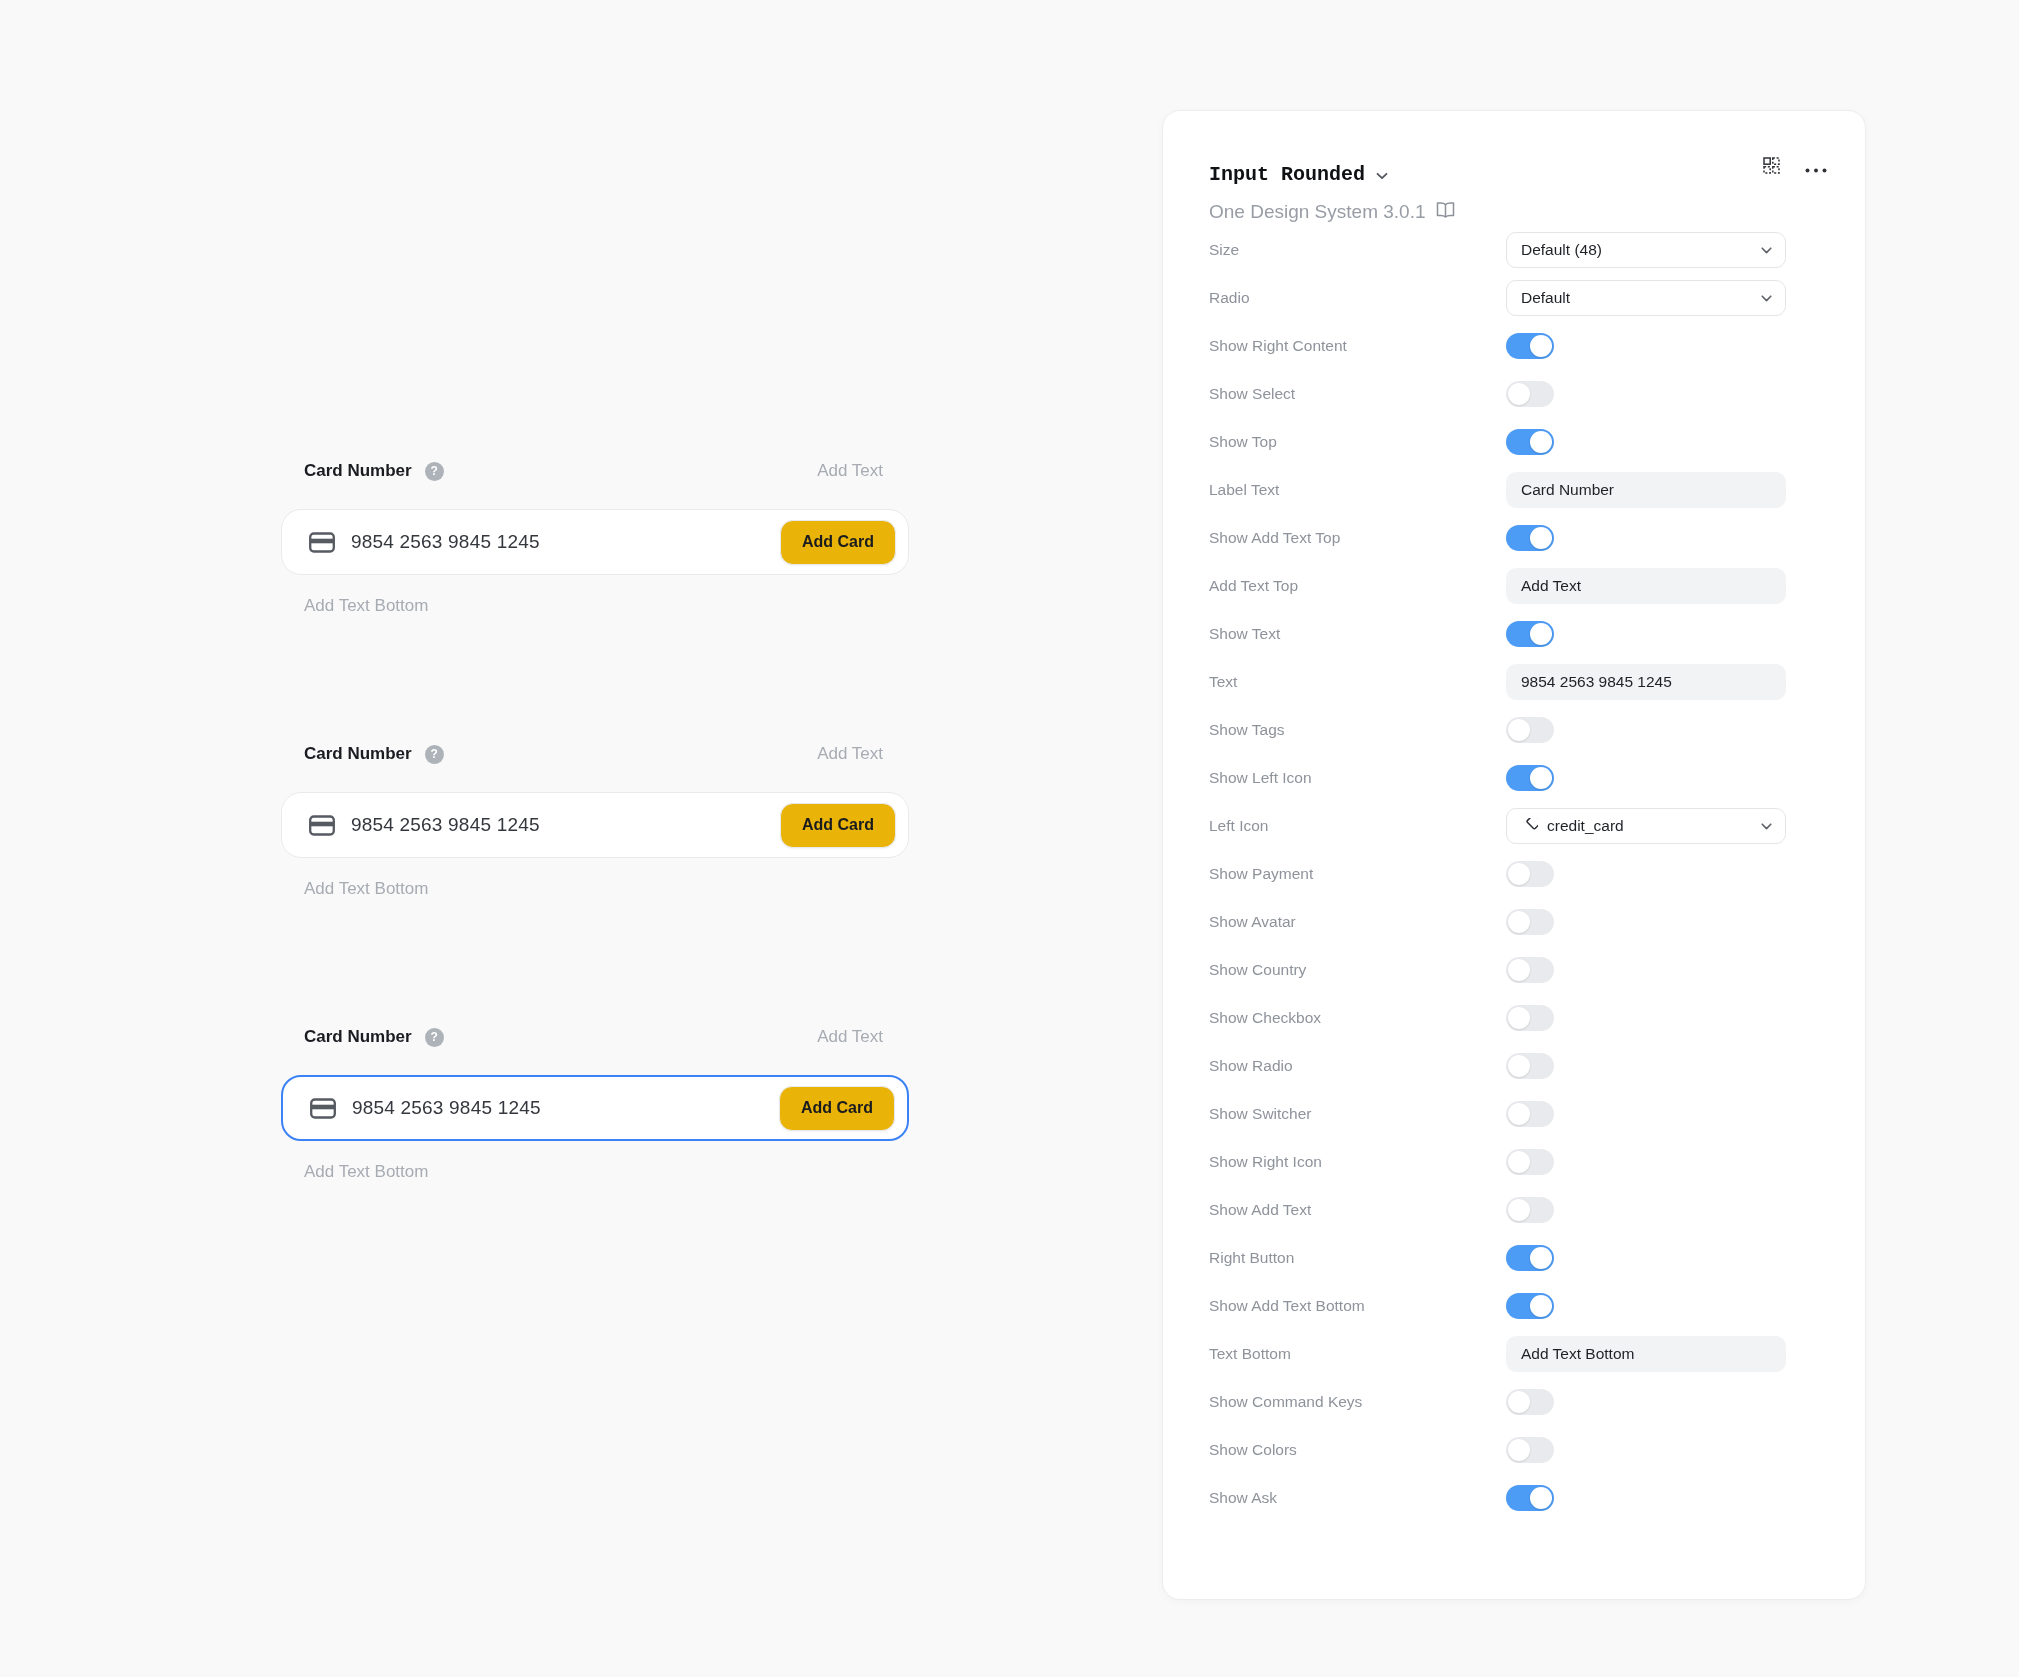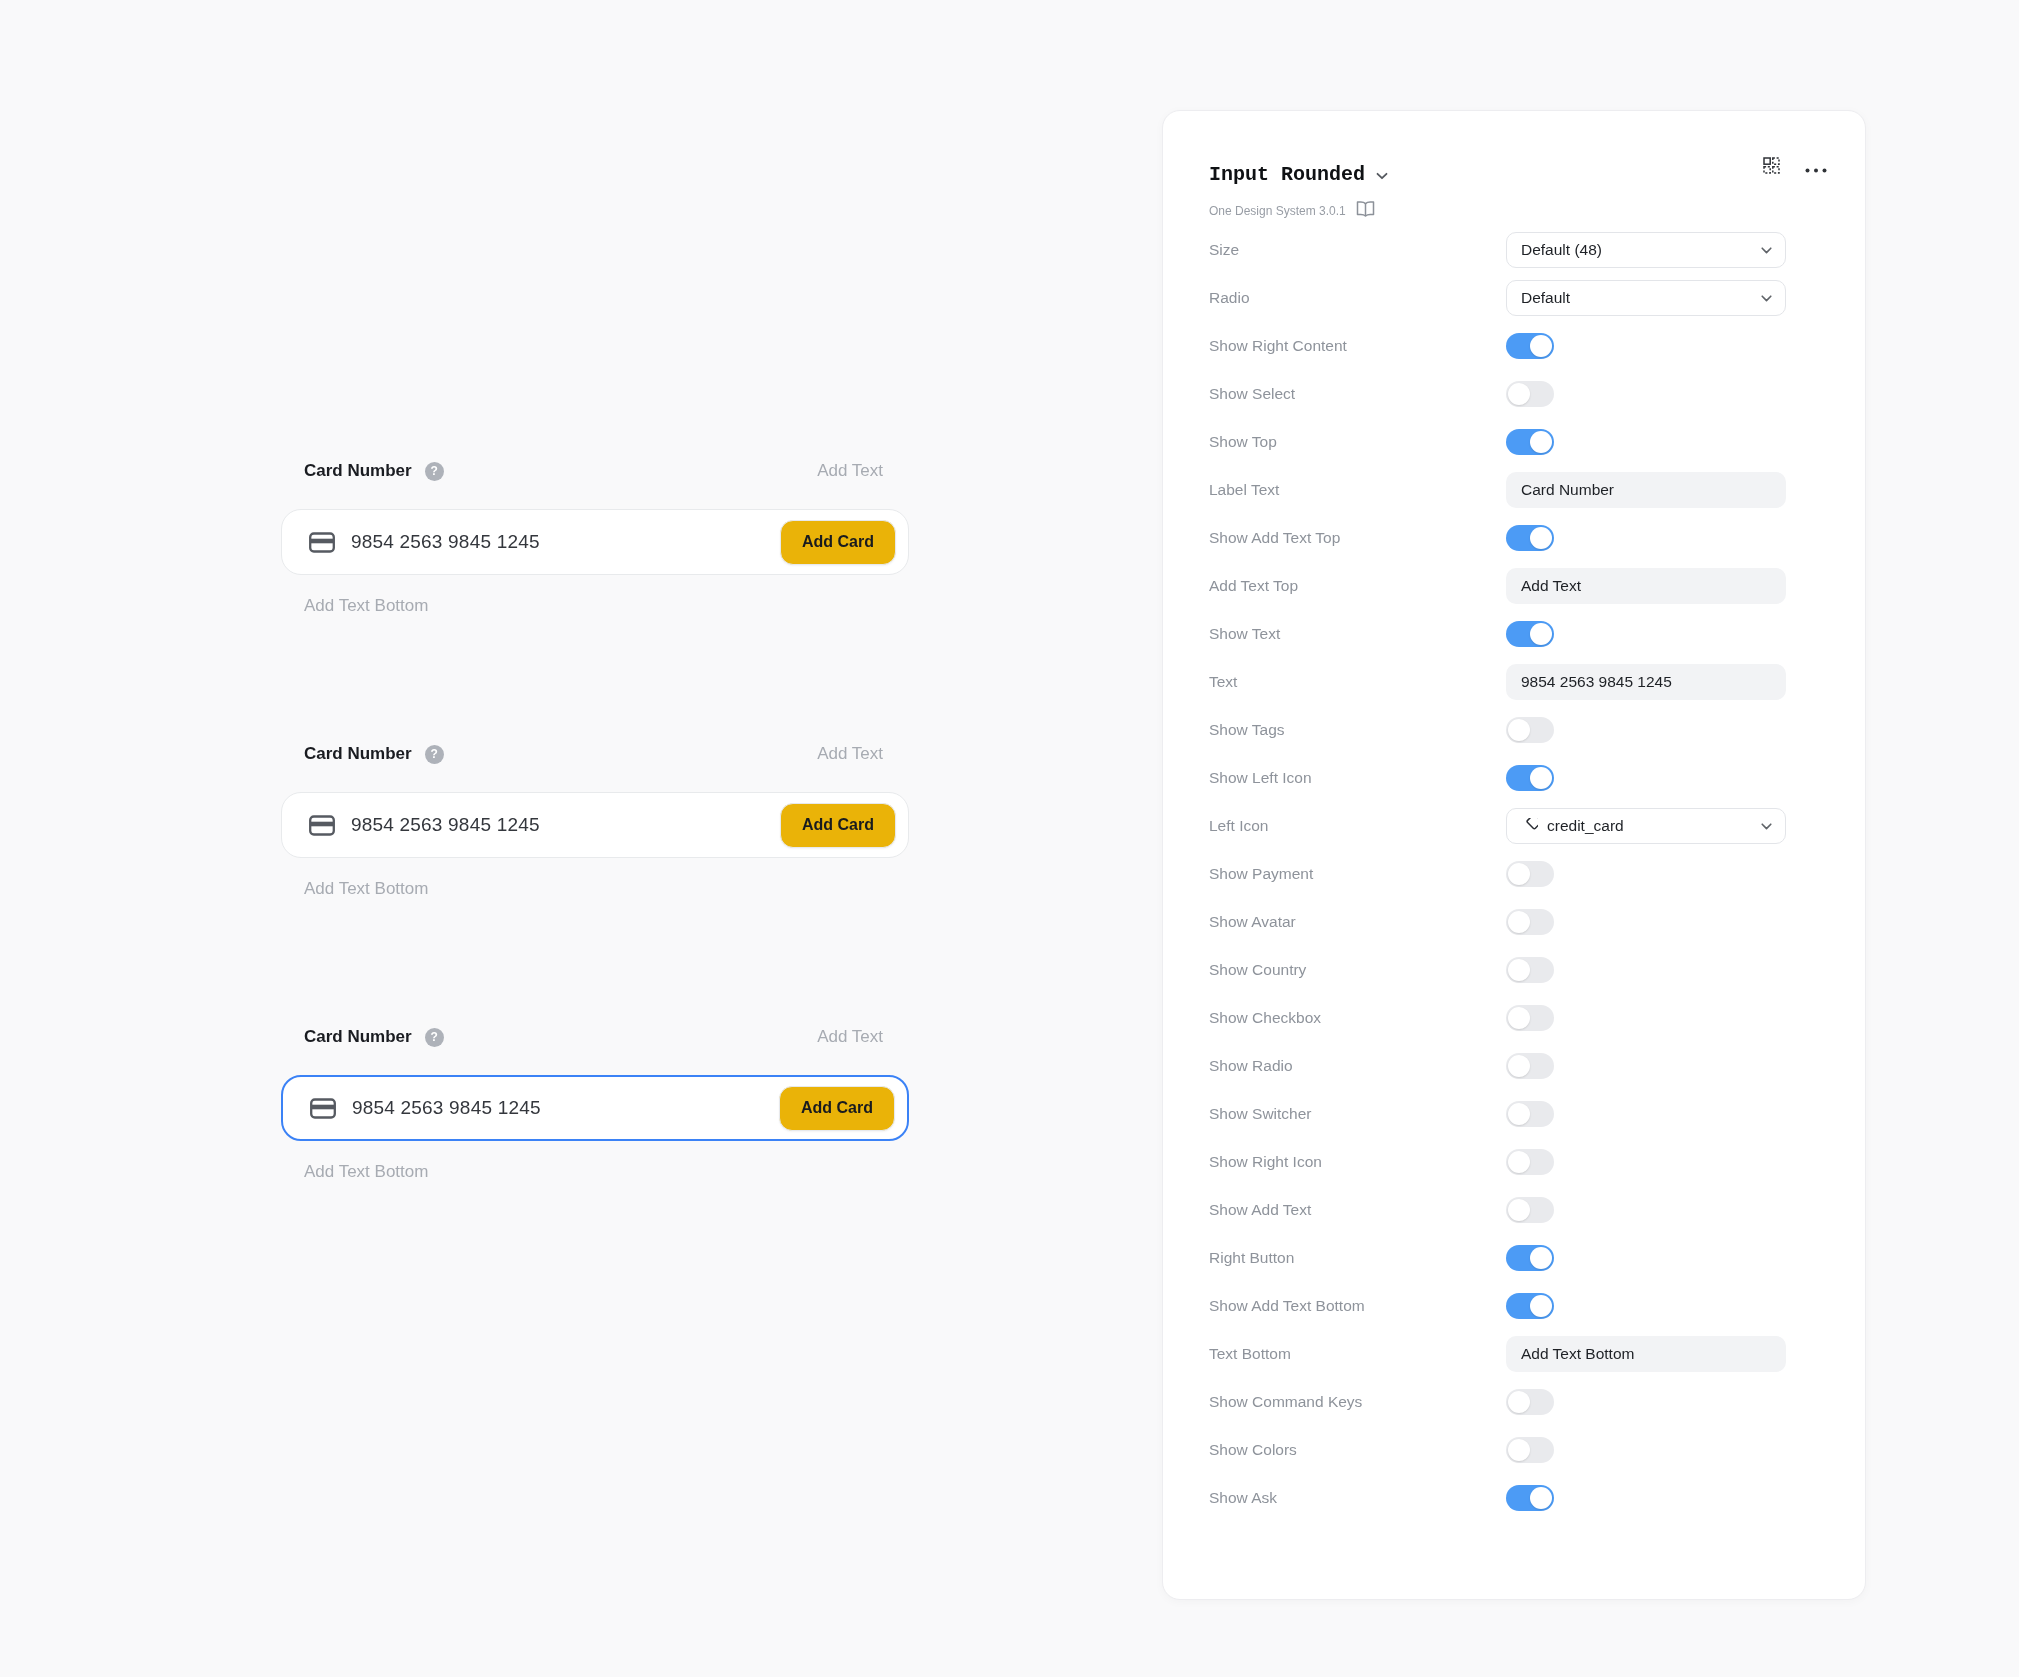--- a/index.html
+++ b/index.html
@@ -44,21 +44,21 @@
     position:absolute;left:1162px;top:110px;width:704px;height:1490px;box-sizing:border-box;
     background:#ffffff;border:1px solid #ededf0;border-radius:18px;
     box-shadow:0 2px 10px rgba(0,0,0,.03);
   }
   .panel-title{
     position:absolute;left:46px;top:52px;display:flex;align-items:center;gap:11px;
     font-size:20px;font-weight:700;color:#0f1114;font-family:Liberation Mono, monospace;
   }
   .panel-subtitle{
     position:absolute;left:46px;top:90px;display:flex;align-items:center;gap:10px;
-    font-size:12px;color:#989da5;
+    font-size:19px;color:#989da5;
   }
   .hdr-icons{position:absolute;top:46px;right:38px;display:flex;align-items:center;gap:25px;}
   .hdr-icons > *{cursor:pointer;}
   .panel-rows{position:absolute;top:115px;left:0;right:0;}
   .prow{height:48px;display:flex;align-items:center;padding:0 79px 0 46px;}
   .plabel{width:297px;flex:none;font-size:15.5px;color:#8e939b;}
   .select{
     position:relative;flex:1;height:36px;box-sizing:border-box;cursor:pointer;
     background:#fff;border:1px solid #e3e5e9;border-radius:10px;
     display:flex;align-items:center;padding:0 30px 0 14px;

